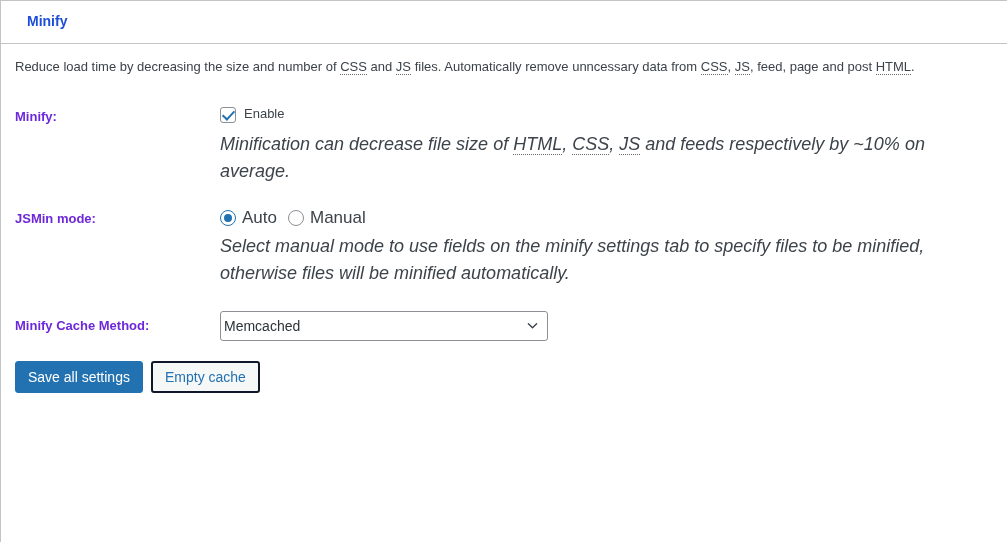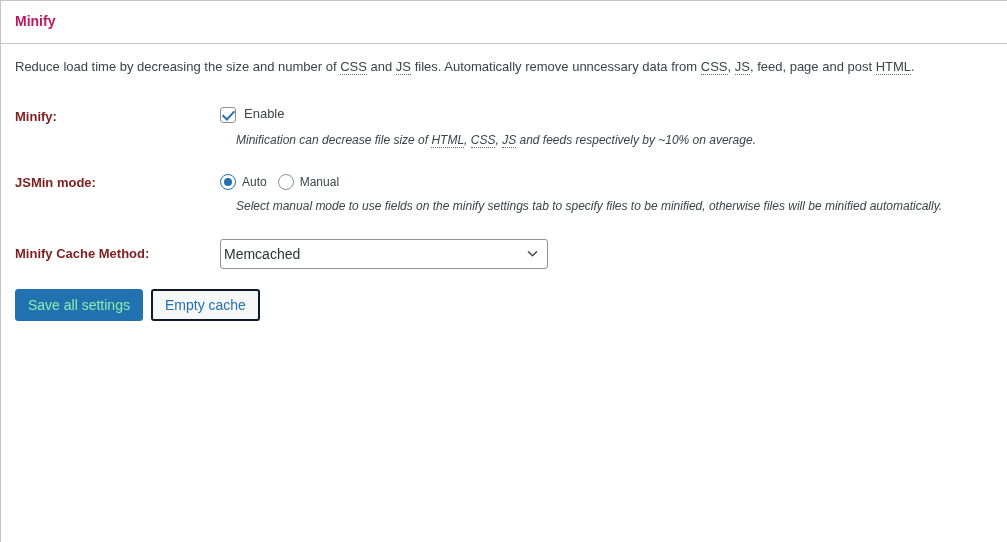--- a/index.html
+++ b/index.html
@@ -34,22 +34,22 @@
     border-bottom: 1px solid #c3c4c7;
     display: flex;
     align-items: center;
     padding: 0 14px;
     box-sizing: border-box;
   }
   .postbox-title {
     font-size: 14px;
     font-weight: 600;
     line-height: 1.4;
-    color: #be185d;
-    margin: 0;
+    color: #1d4ed8;
+    margin: 12px;
   }
   .postbox-inside {
     padding: 0 14px;
     box-sizing: border-box;
   }
 
   
   .intro {
     margin: 0;
     padding-top: 13px;
@@ -64,21 +64,21 @@
     width: 100%;
     margin-top: 17px;
   }
   table.form-table th {
     width: 205px;
     text-align: left;
     vertical-align: top;
     font-weight: 600;
     font-size: 13px;
     line-height: 1.3;
-    color: #7f1d1d;
+    color: #6d28d9;
     padding: 14px 10px 14px 0;
     box-sizing: border-box;
   }
   table.form-table td {
     vertical-align: top;
     padding: 12px 10px 12px 0;
     line-height: 1.3;
   }
   table.form-table tr.row-dd th { padding-top: 19px; }
   table.form-table tr.row-dd td { padding-top: 12px; padding-bottom: 12px; }
@@ -151,29 +151,29 @@
     content: "";
     position: absolute;
     left: 3px;
     top: 3px;
     width: 8px;
     height: 8px;
     border-radius: 50%;
     background: #2271b1;
   }
   .radio-label {
-    font-size: 12px;
+    font-size: 17px;
     color: #3c434a;
     line-height: 1;
   }
 
   
   .description {
-    margin: 6px 0 0 16px;
-    font-size: 12px;
+    margin: 6px 0 0 0;
+    font-size: 18px;
     font-style: italic;
     line-height: 1.5;
     color: #3c434a;
   }
 
   
   .sel {
     position: relative;
     display: inline-flex;
     align-items: center;
@@ -219,21 +219,21 @@
     line-height: 1;
     border-radius: 3px;
     box-sizing: border-box;
     cursor: pointer;
     white-space: nowrap;
     font-family: "Liberation Sans", sans-serif;
   }
   .btn-primary {
     background: #2271b1;
     border: 1px solid #2271b1;
-    color: #86efac;
+    color: #ffffff;
   }
   .btn-secondary {
     background: #f6f7f7;
     border: 2px solid #0f172a;
     color: #2271b1;
   }
 </style>
 </head>
 <body>
 

